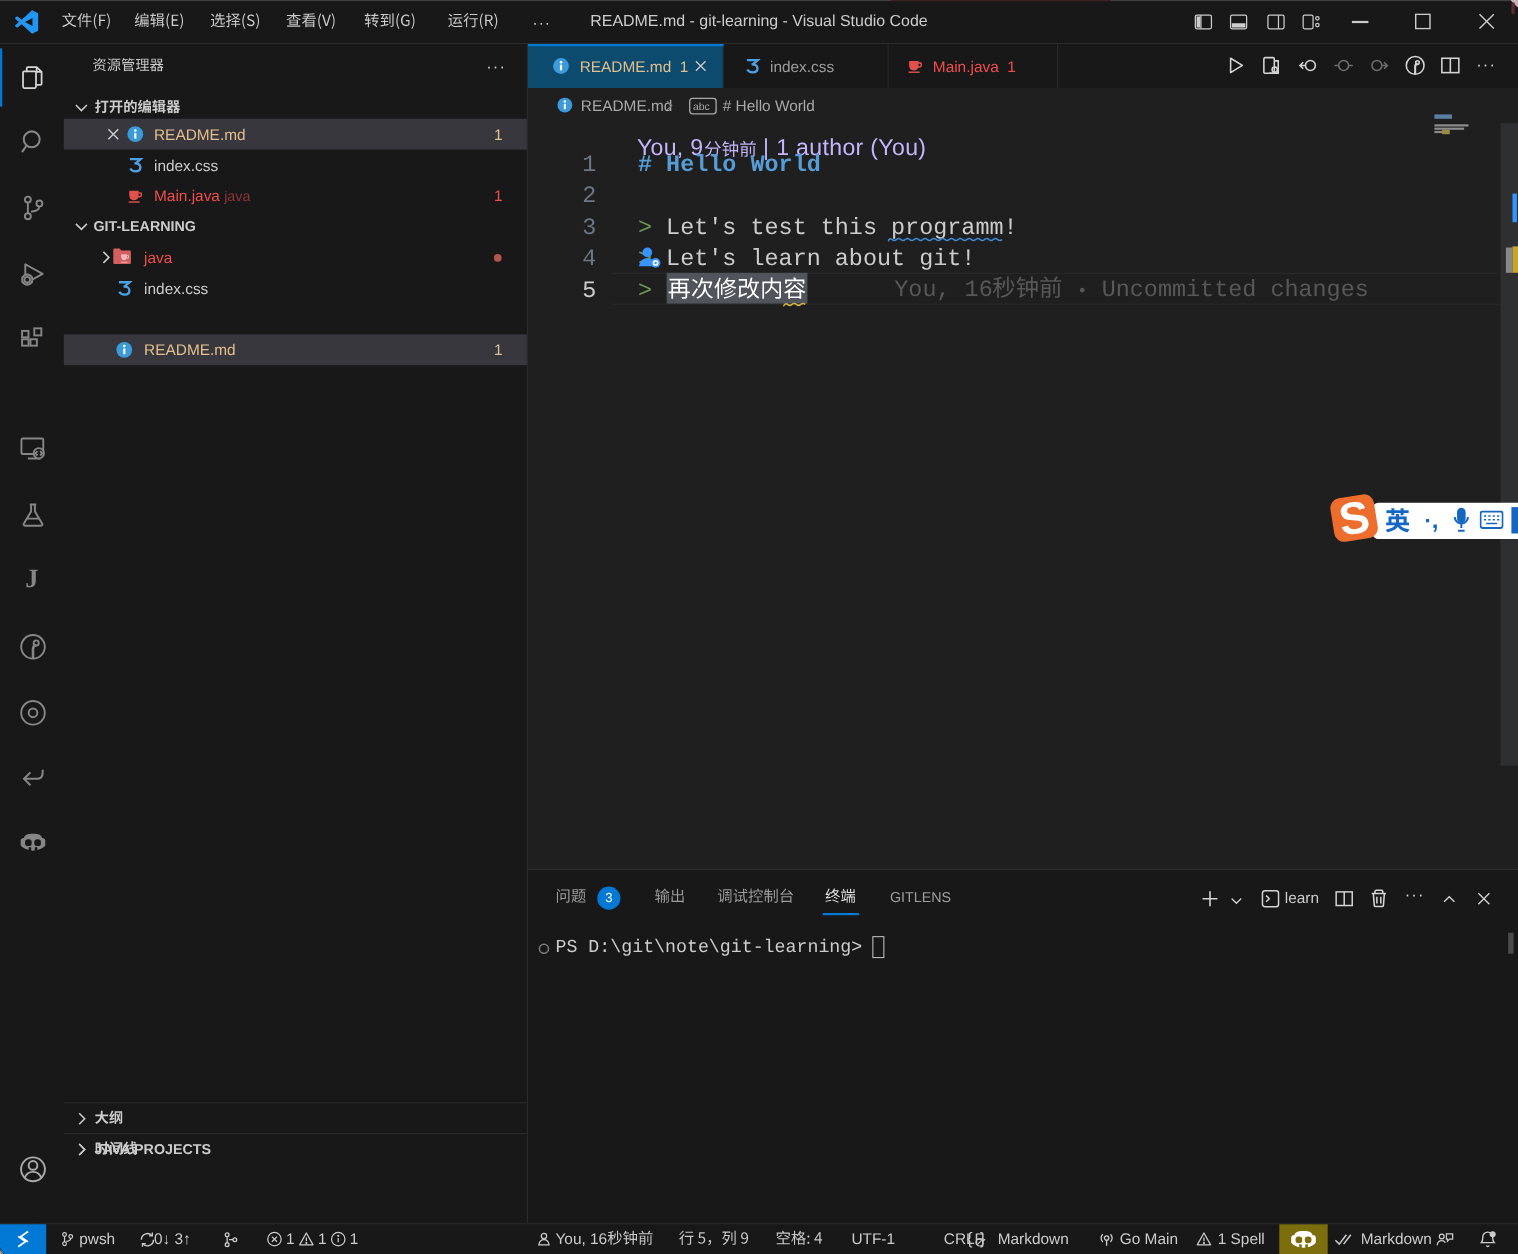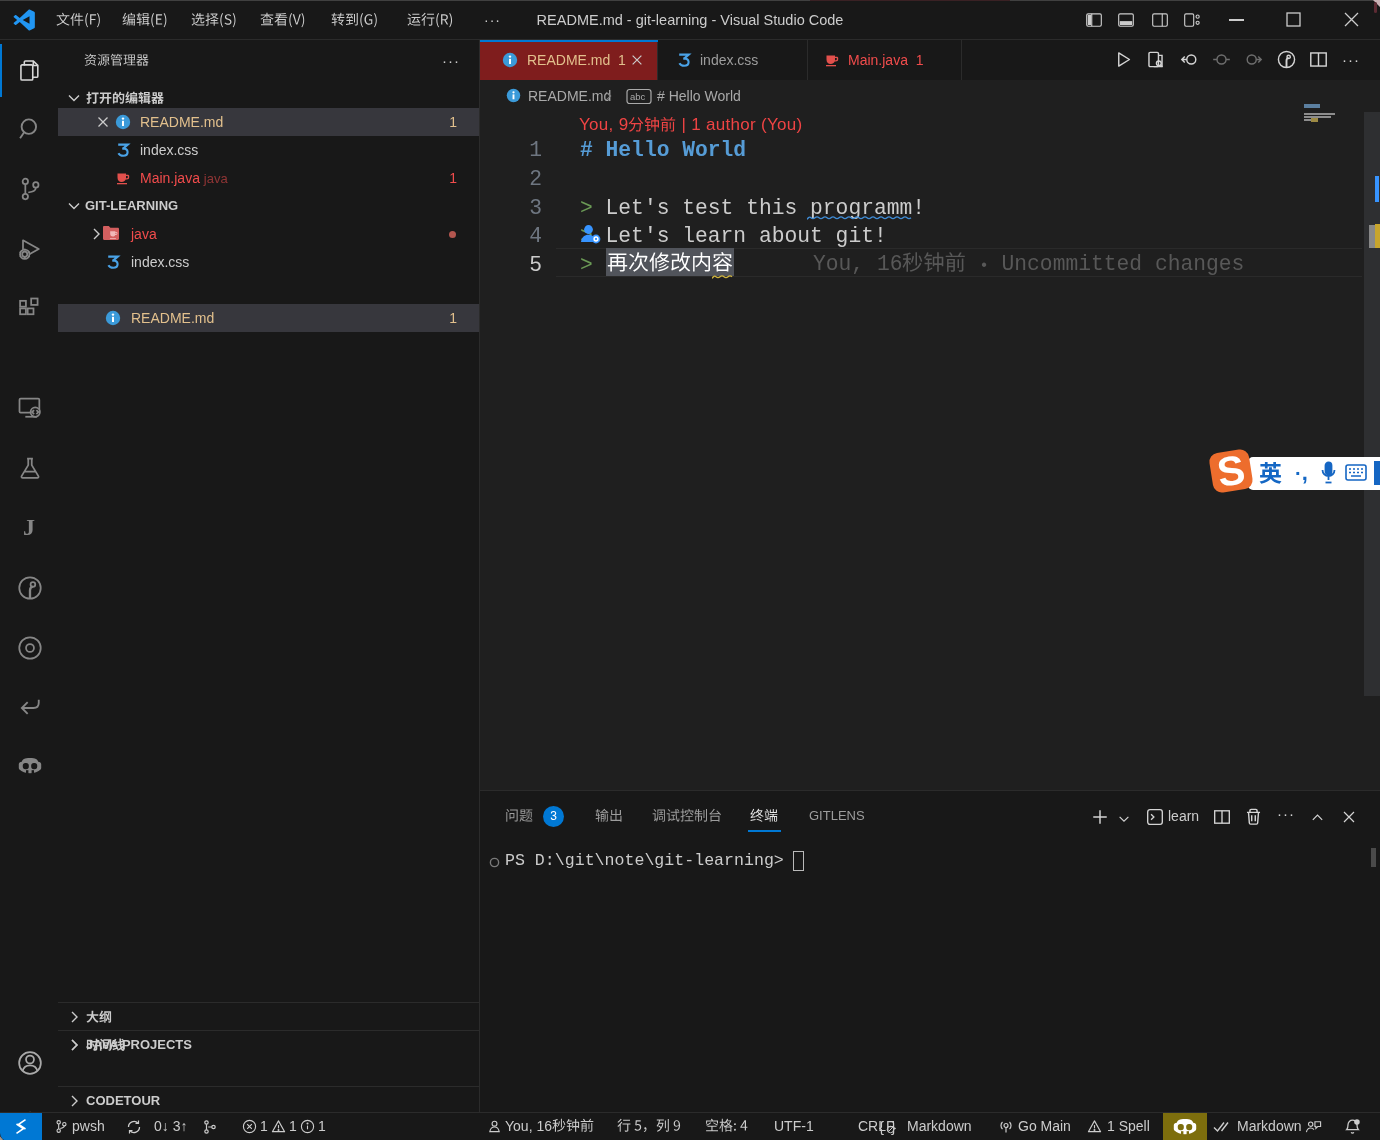--- a/index.html
+++ b/index.html
@@ -258,32 +258,26 @@
    <div class="abs" style="left:28px;top:0;height:28px;line-height:28px"><svg width="39.0" height="14.04" viewBox="0 -11.7 39.0 14.04" style="vertical-align:-2.34px">
           <path fill="currentColor" d="M6 -5.6C6.6 -4.6 7.4 -3.3 7.8 -2.6L9.2 -3.4C8.8 -4.1 7.9 -5.3 7.3 -6.2ZM3.9 -5.0V-2.6H2.3V-5.0ZM3.9 -6.4H2.3V-8.6H3.9ZM0.9 -10.0V-0.2H2.3V-1.2H5.3V-10.0ZM9.7 -11.0V-8.6H5.8V-7.1H9.7V-0.9C9.7 -0.7 9.6 -0.6 9.3 -0.6C9 -0.6 8.1 -0.6 7.2 -0.6C7.4 -0.2 7.6 0.5 7.7 1.0C9 1 9.9 0.9 10.5 0.7C11.1 0.4 11.3 0 11.3 -0.9V-7.1H12.6V-8.6H11.3V-11.0Z M13.9 -7.9V1.1H15.5V-7.9ZM14.1 -10.2C14.7 -9.6 15.4 -8.7 15.6 -8.2L17 -9.0C16.7 -9.6 15.9 -10.4 15.3 -11.0ZM18.3 -3.7H20.8V-2.4H18.3ZM18.3 -6.1H20.8V-4.9H18.3ZM16.9 -7.4V-1.2H22.2V-7.4ZM17.4 -10.4V-8.9H23.6V-0.5C23.6 -0.4 23.5 -0.3 23.4 -0.3C23.2 -0.3 22.7 -0.3 22.3 -0.3C22.5 0.1 22.7 0.7 22.8 1.1C23.6 1.1 24.2 1.1 24.6 0.8C25.1 0.6 25.2 0.2 25.2 -0.5V-10.4Z M26.6 -0.9 26.9 0.6C28.2 0.1 29.8 -0.4 31.3 -1.0L31 -2.2C29.4 -1.7 27.7 -1.2 26.6 -0.9ZM35.2 -10.1C35.7 -9.8 36.4 -9.2 36.8 -8.9L37.7 -9.8C37.4 -10.1 36.6 -10.6 36.1 -10.9ZM27 -5.4C27.2 -5.5 27.5 -5.6 28.6 -5.7C28.2 -5.1 27.8 -4.6 27.6 -4.4C27.2 -3.9 26.9 -3.6 26.6 -3.6C26.7 -3.2 27 -2.5 27.1 -2.2C27.4 -2.4 27.9 -2.5 31.1 -3.2C31.1 -3.5 31.1 -4.1 31.1 -4.5L29.1 -4.1C30 -5.2 30.8 -6.4 31.5 -7.6L30.3 -8.4C30 -7.9 29.8 -7.5 29.5 -7.0L28.4 -7.0C29.1 -7.9 29.8 -9.2 30.4 -10.3L28.9 -11.0C28.4 -9.5 27.5 -8 27.2 -7.6C27 -7.1 26.7 -6.9 26.5 -6.8C26.6 -6.4 26.9 -5.7 27 -5.4ZM37.2 -4.6C36.8 -3.9 36.3 -3.4 35.8 -2.9C35.6 -3.4 35.5 -4 35.4 -4.6L38.4 -5.1L38.2 -6.5L35.2 -5.9L35.1 -7.2L38.1 -7.6L37.8 -9.0L35 -8.6C35 -9.4 35 -10.2 35 -11.1H33.4C33.4 -10.2 33.4 -9.2 33.5 -8.3L31.6 -8.0L31.9 -6.6L33.6 -6.9L33.7 -5.7L31.3 -5.2L31.6 -3.8L33.9 -4.3C34 -3.4 34.2 -2.6 34.4 -1.9C33.4 -1.2 32.1 -0.7 30.9 -0.3C31.2 0.1 31.6 0.6 31.8 1.0C32.9 0.6 34 0.1 35 -0.5C35.5 0.5 36.1 1.2 37 1.2C38 1.2 38.4 0.7 38.7 -0.9C38.3 -1 37.9 -1.4 37.6 -1.7C37.5 -0.7 37.4 -0.4 37.1 -0.4C36.8 -0.4 36.5 -0.7 36.2 -1.4C37.1 -2.2 37.9 -3 38.5 -4.0Z"></path>
         </svg></div>
  </div>
  <div class="sechead" style="top:990px">
    <svg class="ic" style="left:8px;top:6px" width="16" height="16" viewBox="0 0 16 16" fill="none" stroke="#cccccc" stroke-width="1.4">
         <path d="M6 3 L11 8 L6 13"></path>
       </svg>
    <div class="abs" style="left:28px;top:0;height:28px;line-height:28px;font-size:13px;font-weight:bold">JAVA PROJECTS</div>
  </div>
- <div class="sechead" style="top:1046px">
-   <svg class="ic" style="left:8px;top:6px" width="16" height="16" viewBox="0 0 16 16" fill="none" stroke="#cccccc" stroke-width="1.4">
-        <path d="M6 3 L11 8 L6 13"></path>
-      </svg>
-   <div class="abs" style="left:28px;top:0;height:28px;line-height:28px;font-size:13px;font-weight:bold">CODETOUR</div>
- </div>
 </div>
 
 <div id="editor">
  <div id="tabbar">
 
-  <div class="tab" style="left:0;width:178px;background:#7f1d1d;border-right:1px solid #2b2b2b">
+  <div class="tab" style="left:0;width:178px;background:#0c4a6e;border-right:1px solid #2b2b2b">
     <div class="abs" style="left:0;top:0;width:178px;height:2px;background:#0078d4"></div>
     <svg class="ic" style="left:22px;top:12px" width="16" height="16" viewBox="0 0 16 16">
           <circle cx="8" cy="8" r="7.2" fill="#3b9ad9"></circle>
           <rect x="7" y="6.8" width="2" height="5.2" fill="#fff"></rect>
           <circle cx="8" cy="4.6" r="1.2" fill="#fff"></circle>
         </svg>
     <div class="abs" style="left:47px;top:0;height:40px;line-height:40px;font-size:14px;color:#e2c08d">README.md&nbsp; 1</div>
     <svg class="ic" style="left:150px;top:13px" width="14" height="14" viewBox="0 0 16 16" stroke="#cccccc" stroke-width="1.4">
           <path d="M3 3l10 10 M13 3L3 13"></path>
         </svg>
@@ -352,21 +346,21 @@
         <text x="4" y="12" font-size="9.5" fill="#a9a9a9" stroke="none" font-family="Liberation Sans">abc</text>
       </svg>
    <div class="abs" style="left:177px;top:0;height:32px;line-height:32px;font-size:14px;color:#a9a9a9"># Hello World</div>
  </div>
 
  <div class="abs mono" style="left:0;top:72px;width:900px;height:678px;background:#1f1f1f;font-size:21.3px">
 
    <div class="abs" style="left:76px;top:136.4px;width:806px;height:1px;background:#2a2a2a"></div>
    <div class="abs" style="left:76px;top:164.4px;width:806px;height:1px;background:#2a2a2a"></div>
 
-   <div class="abs" style="left:99px;top:2px;height:21px;line-height:21px;font-size:17px;letter-spacing:0.3px;color:#ef4444;font-family:'Liberation Sans',sans-serif">You, 9<svg width="48.0" height="17.28" viewBox="0 -14.4 48.0 17.28" style="vertical-align:-2.88px">
+   <div class="abs" style="left:99px;top:12px;height:21px;line-height:21px;font-size:21px;letter-spacing:0.3px;color:#c4b5fd;font-family:'Liberation Sans',sans-serif">You, 9<svg width="48.0" height="17.28" viewBox="0 -14.4 48.0 17.28" style="vertical-align:-2.88px">
           <path fill="currentColor" d="M10.8 -13.2 9.7 -12.7C10.8 -10.3 12.7 -7.7 14.4 -6.3C14.6 -6.6 15.1 -7.1 15.4 -7.3C13.7 -8.5 11.8 -11 10.8 -13.2ZM5.2 -13.1C4.3 -10.7 2.6 -8.4 0.7 -7.1C1 -6.8 1.5 -6.4 1.7 -6.1C2.2 -6.5 2.6 -6.9 3 -7.3V-6.2H6.1C5.7 -3.5 4.8 -0.9 1 0.3C1.3 0.6 1.6 1 1.8 1.3C5.9 -0.1 6.9 -3 7.3 -6.2H11.7C11.5 -2.2 11.3 -0.6 10.9 -0.2C10.7 -0.1 10.5 -0 10.2 -0.0C9.8 -0 8.8 -0 7.8 -0.1C8 0.2 8.2 0.7 8.2 1.1C9.2 1.1 10.2 1.2 10.7 1.1C11.3 1.1 11.6 0.9 12 0.5C12.5 -0.1 12.7 -1.9 13 -6.8C13 -7 13 -7.4 13 -7.4H3.1C4.4 -8.8 5.6 -10.7 6.5 -12.8Z M26.4 -8.9V-5.1H24.3V-8.9ZM27.6 -8.9H29.8V-5.1H27.6ZM26.4 -13.4V-10.1H23.2V-2.9H24.3V-3.9H26.4V1.3H27.6V-3.9H29.8V-3.0H31.0V-10.1H27.6V-13.4ZM18.9 -13.4C18.4 -11.9 17.5 -10.5 16.6 -9.5C16.8 -9.3 17.1 -8.7 17.2 -8.4C17.8 -9 18.3 -9.7 18.8 -10.5H22.6V-11.6H19.4C19.6 -12.1 19.8 -12.6 20 -13.1ZM17 -5.5V-4.4H19.3V-1.2C19.3 -0.4 18.7 0.1 18.4 0.3C18.6 0.5 18.9 0.9 19.1 1.2C19.3 0.9 19.8 0.6 22.8 -0.9C22.7 -1.2 22.6 -1.7 22.6 -2.0L20.4 -0.9V-4.4H22.7V-5.5H20.4V-7.7H22.3V-8.8H17.8V-7.7H19.3V-5.5Z M41.7 -8.2V-1.7H42.8V-8.2ZM44.9 -8.7V-0.2C44.9 0 44.8 0.1 44.6 0.1C44.3 0.1 43.4 0.1 42.5 0.1C42.6 0.4 42.8 0.9 42.9 1.2C44.1 1.2 44.9 1.2 45.4 1.0C45.9 0.8 46.1 0.5 46.1 -0.2V-8.7ZM43.6 -13.5C43.2 -12.7 42.6 -11.7 42.1 -10.9H37.3L38 -11.2C37.7 -11.8 37.1 -12.8 36.4 -13.5L35.3 -13.1C35.9 -12.4 36.5 -11.5 36.8 -10.9H32.8V-9.8H47.2V-10.9H43.4C43.9 -11.6 44.4 -12.4 44.8 -13.1ZM38.5 -4.8V-3.2H35.0V-4.8ZM38.5 -5.8H35.0V-7.3H38.5ZM33.9 -8.4V1.2H35.0V-2.3H38.5V-0.1C38.5 0.1 38.5 0.2 38.3 0.2C38 0.2 37.3 0.2 36.5 0.1C36.7 0.4 36.8 0.9 36.9 1.2C38 1.2 38.7 1.2 39.1 1.0C39.6 0.8 39.7 0.5 39.7 -0.1V-8.4Z"></path>
         </svg> | 1 author (You)</div>
 
    <div class="abs" style="left:0;top:24px;width:62px;text-align:right;line-height:28.75px;color:#6e7681">1<br>2<br>3<br>4<br><span style="color:#cccccc">5</span></div>
 
    <div class="abs" style="left:100px;top:24px;line-height:28.75px;white-space:pre;color:#cccccc"><span style="color:#569cd6;font-weight:bold"># Hello World</span><br> <br><span style="color:#6a9955">&gt;</span> Let's test this programm!<br><span style="color:#6a9955">&gt;</span> Let's learn about git!<br><span style="color:#6a9955">&gt;</span> </div>
 
    <div class="abs" style="left:126px;top:136.2px;width:128px;height:28px;background:#51545b"></div>
    <div class="abs" style="left:127px;top:139px;height:28px;line-height:27px;color:#fff"><svg width="126.0" height="22.68" viewBox="0 -18.9 126.0 22.68" style="vertical-align:-3.78px">
           <path fill="currentColor" d="M3.3 -12.8V-4.9H0.8V-3.4H3.3V1.7H4.9V-3.4H16.1V-0.3C16.1 0.1 16 0.2 15.6 0.2C15.2 0.2 13.9 0.3 12.5 0.2C12.7 0.6 13 1.3 13.1 1.7C14.9 1.7 16 1.7 16.7 1.4C17.4 1.2 17.7 0.7 17.7 -0.3V-3.4H20.2V-4.9H17.7V-12.8H11.2V-14.9H19.4V-16.4H1.6V-14.9H9.6V-12.8ZM16.1 -4.9H11.2V-7.5H16.1ZM4.9 -4.9V-7.5H9.6V-4.9ZM16.1 -8.9H11.2V-11.4H16.1ZM4.9 -8.9V-11.4H9.6V-8.9Z M22.2 -15.1C23.6 -14.3 25.4 -13 26.2 -12.1L27.3 -13.4C26.4 -14.3 24.6 -15.4 23.1 -16.2ZM21.9 -1.5 23.3 -0.4C24.6 -2.3 26.2 -4.8 27.5 -6.9L26.2 -8.0C24.9 -5.7 23.1 -3.1 21.9 -1.5ZM30.5 -17.6C29.9 -14.3 28.7 -11 27.1 -8.9C27.5 -8.8 28.3 -8.3 28.6 -8.1C29.4 -9.3 30.2 -10.8 30.8 -12.5H38.6C38.2 -11.1 37.5 -9.5 37 -8.5C37.4 -8.3 38 -8 38.4 -7.8C39.1 -9.2 40 -11.5 40.6 -13.5L39.4 -14.2L39.1 -14.1H31.4C31.7 -15.1 32 -16.2 32.2 -17.3ZM32.9 -11.5V-10.2C32.9 -7.2 32.5 -2.6 26 0.5C26.4 0.8 27 1.4 27.2 1.8C31.4 -0.3 33.2 -3 34 -5.6C35.2 -2.2 37.1 0.3 40.1 1.5C40.3 1.1 40.8 0.5 41.2 0.1C37.5 -1.2 35.5 -4.4 34.6 -8.6C34.6 -9.2 34.6 -9.7 34.6 -10.2V-11.5Z M56.7 -8.1C55.5 -7 53.4 -6 51.5 -5.5C51.8 -5.2 52.2 -4.8 52.4 -4.5C54.4 -5.2 56.6 -6.3 57.9 -7.6ZM58.7 -6.0C57.2 -4.5 54.5 -3.3 51.8 -2.7C52.1 -2.4 52.4 -2 52.6 -1.7C55.5 -2.5 58.3 -3.8 59.9 -5.5ZM60.6 -3.8C58.8 -1.6 54.9 -0.3 50.7 0.4C51 0.7 51.3 1.2 51.5 1.6C55.9 0.8 59.9 -0.7 62 -3.2ZM48.4 -11.8V-1.6H49.8V-11.8ZM53.6 -14.0H59.5C58.8 -12.9 57.7 -11.9 56.5 -11.1C55.2 -12 54.3 -13 53.6 -14.0ZM53.9 -17.7C53 -15.4 51.5 -13.2 49.8 -11.8C50.1 -11.6 50.7 -11.1 51 -10.9C51.6 -11.5 52.2 -12.2 52.9 -12.9C53.4 -12.1 54.3 -11.2 55.3 -10.4C53.6 -9.5 51.7 -8.9 49.8 -8.5C50.1 -8.3 50.4 -7.7 50.5 -7.4C52.6 -7.8 54.7 -8.5 56.5 -9.5C57.9 -8.7 59.6 -7.9 61.5 -7.5C61.7 -7.8 62.1 -8.4 62.4 -8.7C60.6 -9.1 59.1 -9.6 57.8 -10.3C59.4 -11.5 60.7 -13 61.5 -15.0L60.6 -15.4L60.3 -15.4H54.4C54.7 -16 55 -16.6 55.3 -17.3ZM46.9 -17.5C45.9 -14.3 44.2 -11 42.4 -8.9C42.7 -8.5 43.1 -7.7 43.2 -7.3C43.9 -8.1 44.6 -9.1 45.2 -10.1V1.7H46.7V-12.9C47.4 -14.2 47.9 -15.7 48.4 -17.1Z M75.6 -12.3H80.0C79.5 -9.5 78.9 -7.2 77.8 -5.3C76.8 -7.2 76.1 -9.6 75.6 -12.1ZM64.6 -16.2V-14.6H70.5V-10.2H64.9V-2.2C64.9 -1.4 64.5 -1.1 64.2 -1.0C64.5 -0.6 64.7 0.2 64.8 0.7C65.3 0.3 66.1 -0.1 72.2 -2.5C72.2 -2.8 72.1 -3.5 72 -3.9L66.5 -2.0V-8.6H72.0L71.9 -8.5C72.2 -8.2 72.9 -7.6 73.1 -7.4C73.7 -8.1 74.2 -8.9 74.6 -9.8C75.2 -7.6 75.9 -5.5 76.9 -3.8C75.6 -2 74 -0.7 71.7 0.3C72.1 0.7 72.5 1.4 72.7 1.8C74.8 0.7 76.5 -0.7 77.8 -2.3C79 -0.7 80.4 0.7 82.2 1.6C82.5 1.2 83 0.6 83.3 0.3C81.5 -0.6 80 -2 78.8 -3.7C80.2 -6 81 -8.8 81.6 -12.3H83.0V-13.8H76.1C76.5 -14.9 76.8 -16.1 77.1 -17.4L75.5 -17.6C74.9 -14.2 73.7 -10.9 72.1 -8.7V-16.2Z M86.1 -14.0V1.7H87.6V-12.5H93.7C93.6 -9.7 92.8 -6.3 88.2 -3.8C88.6 -3.5 89.1 -2.9 89.3 -2.6C92.1 -4.2 93.7 -6.2 94.5 -8.2C96.4 -6.4 98.5 -4.3 99.6 -2.8L100.9 -3.9C99.6 -5.4 97 -7.9 94.9 -9.7C95.2 -10.7 95.3 -11.6 95.3 -12.5H101.4V-0.4C101.4 -0 101.3 0.1 100.9 0.1C100.5 0.1 99 0.1 97.5 0.1C97.8 0.5 98 1.2 98.1 1.7C100 1.7 101.3 1.7 102 1.4C102.7 1.1 103 0.6 103 -0.4V-14.0H95.3V-17.6H93.7V-14.0Z M112 -13.3C110.8 -11.7 108.8 -10.2 106.9 -9.3C107.2 -9 107.8 -8.4 108 -8.1C109.9 -9.2 112.1 -10.9 113.4 -12.8ZM117.3 -12.3C119.3 -11.2 121.6 -9.3 122.8 -8.1L123.9 -9.2C122.7 -10.4 120.3 -12.1 118.4 -13.3ZM115.4 -11.4C113.4 -8.3 109.7 -5.7 105.8 -4.2C106.2 -3.9 106.6 -3.4 106.8 -3.0C107.8 -3.4 108.7 -3.8 109.6 -4.3V1.7H111.2V1.0H119.8V1.6H121.4V-4.6C122.3 -4.1 123.2 -3.7 124.1 -3.2C124.3 -3.7 124.8 -4.2 125.2 -4.6C121.8 -5.9 118.8 -7.6 116.4 -10.3L116.8 -10.8ZM111.2 -0.4V-3.9H119.8V-0.4ZM111.3 -5.4C112.9 -6.4 114.3 -7.7 115.5 -9.2C116.9 -7.6 118.5 -6.4 120.1 -5.4ZM114.1 -17.4C114.4 -16.9 114.7 -16.3 115 -15.7H106.7V-11.9H108.3V-14.3H122.7V-11.9H124.3V-15.7H116.8C116.5 -16.4 116.1 -17.2 115.7 -17.8Z"></path>
@@ -464,21 +458,21 @@
       <circle cx="5" cy="3.5" r="1.8"></circle>
       <circle cx="11" cy="5.5" r="1.8"></circle>
       <circle cx="5" cy="12.5" r="1.8"></circle>
       <path d="M5 5.3v5.4 M11 7.3c0 2-1.7 2.4-4.3 2.8"></path>
     </svg>
  <div class="sbit" style="left:72px">pwsh</div>
  <svg class="ic" style="left:126px;top:6px" width="16" height="16" viewBox="0 0 16 16" fill="none" stroke="#cccccc" stroke-width="1.3">
       <path d="M13.5 8a5.5 5.5 0 0 1-9.5 3.8 M2.5 8A5.5 5.5 0 0 1 12 4.2"></path>
       <path d="M12.5 1.5v3h-3 M3.5 14.5v-3h3" stroke-width="1.2"></path>
     </svg>
- <div class="sbit" style="left:154px">0↓ 3↑</div>
+ <div class="sbit" style="left:140px">0↓ 3↑</div>
  <svg class="ic" style="left:202px;top:6px" width="16" height="16" viewBox="0 0 16 16" fill="none" stroke="#cccccc" stroke-width="1.2">
       <circle cx="4.5" cy="3.5" r="1.7"></circle>
       <circle cx="4.5" cy="12.5" r="1.7"></circle>
       <circle cx="11.5" cy="8" r="1.7"></circle>
       <path d="M4.5 5.2v5.6 M6.2 8h3.6"></path>
     </svg>
  <svg class="ic" style="left:242px;top:6px" width="15" height="15" viewBox="0 0 16 16" fill="none" stroke="#cccccc" stroke-width="1.2">
       <circle cx="8" cy="8" r="6.5"></circle>
       <path d="M5.5 5.5l5 5 M10.5 5.5l-5 5"></path>
     </svg>

